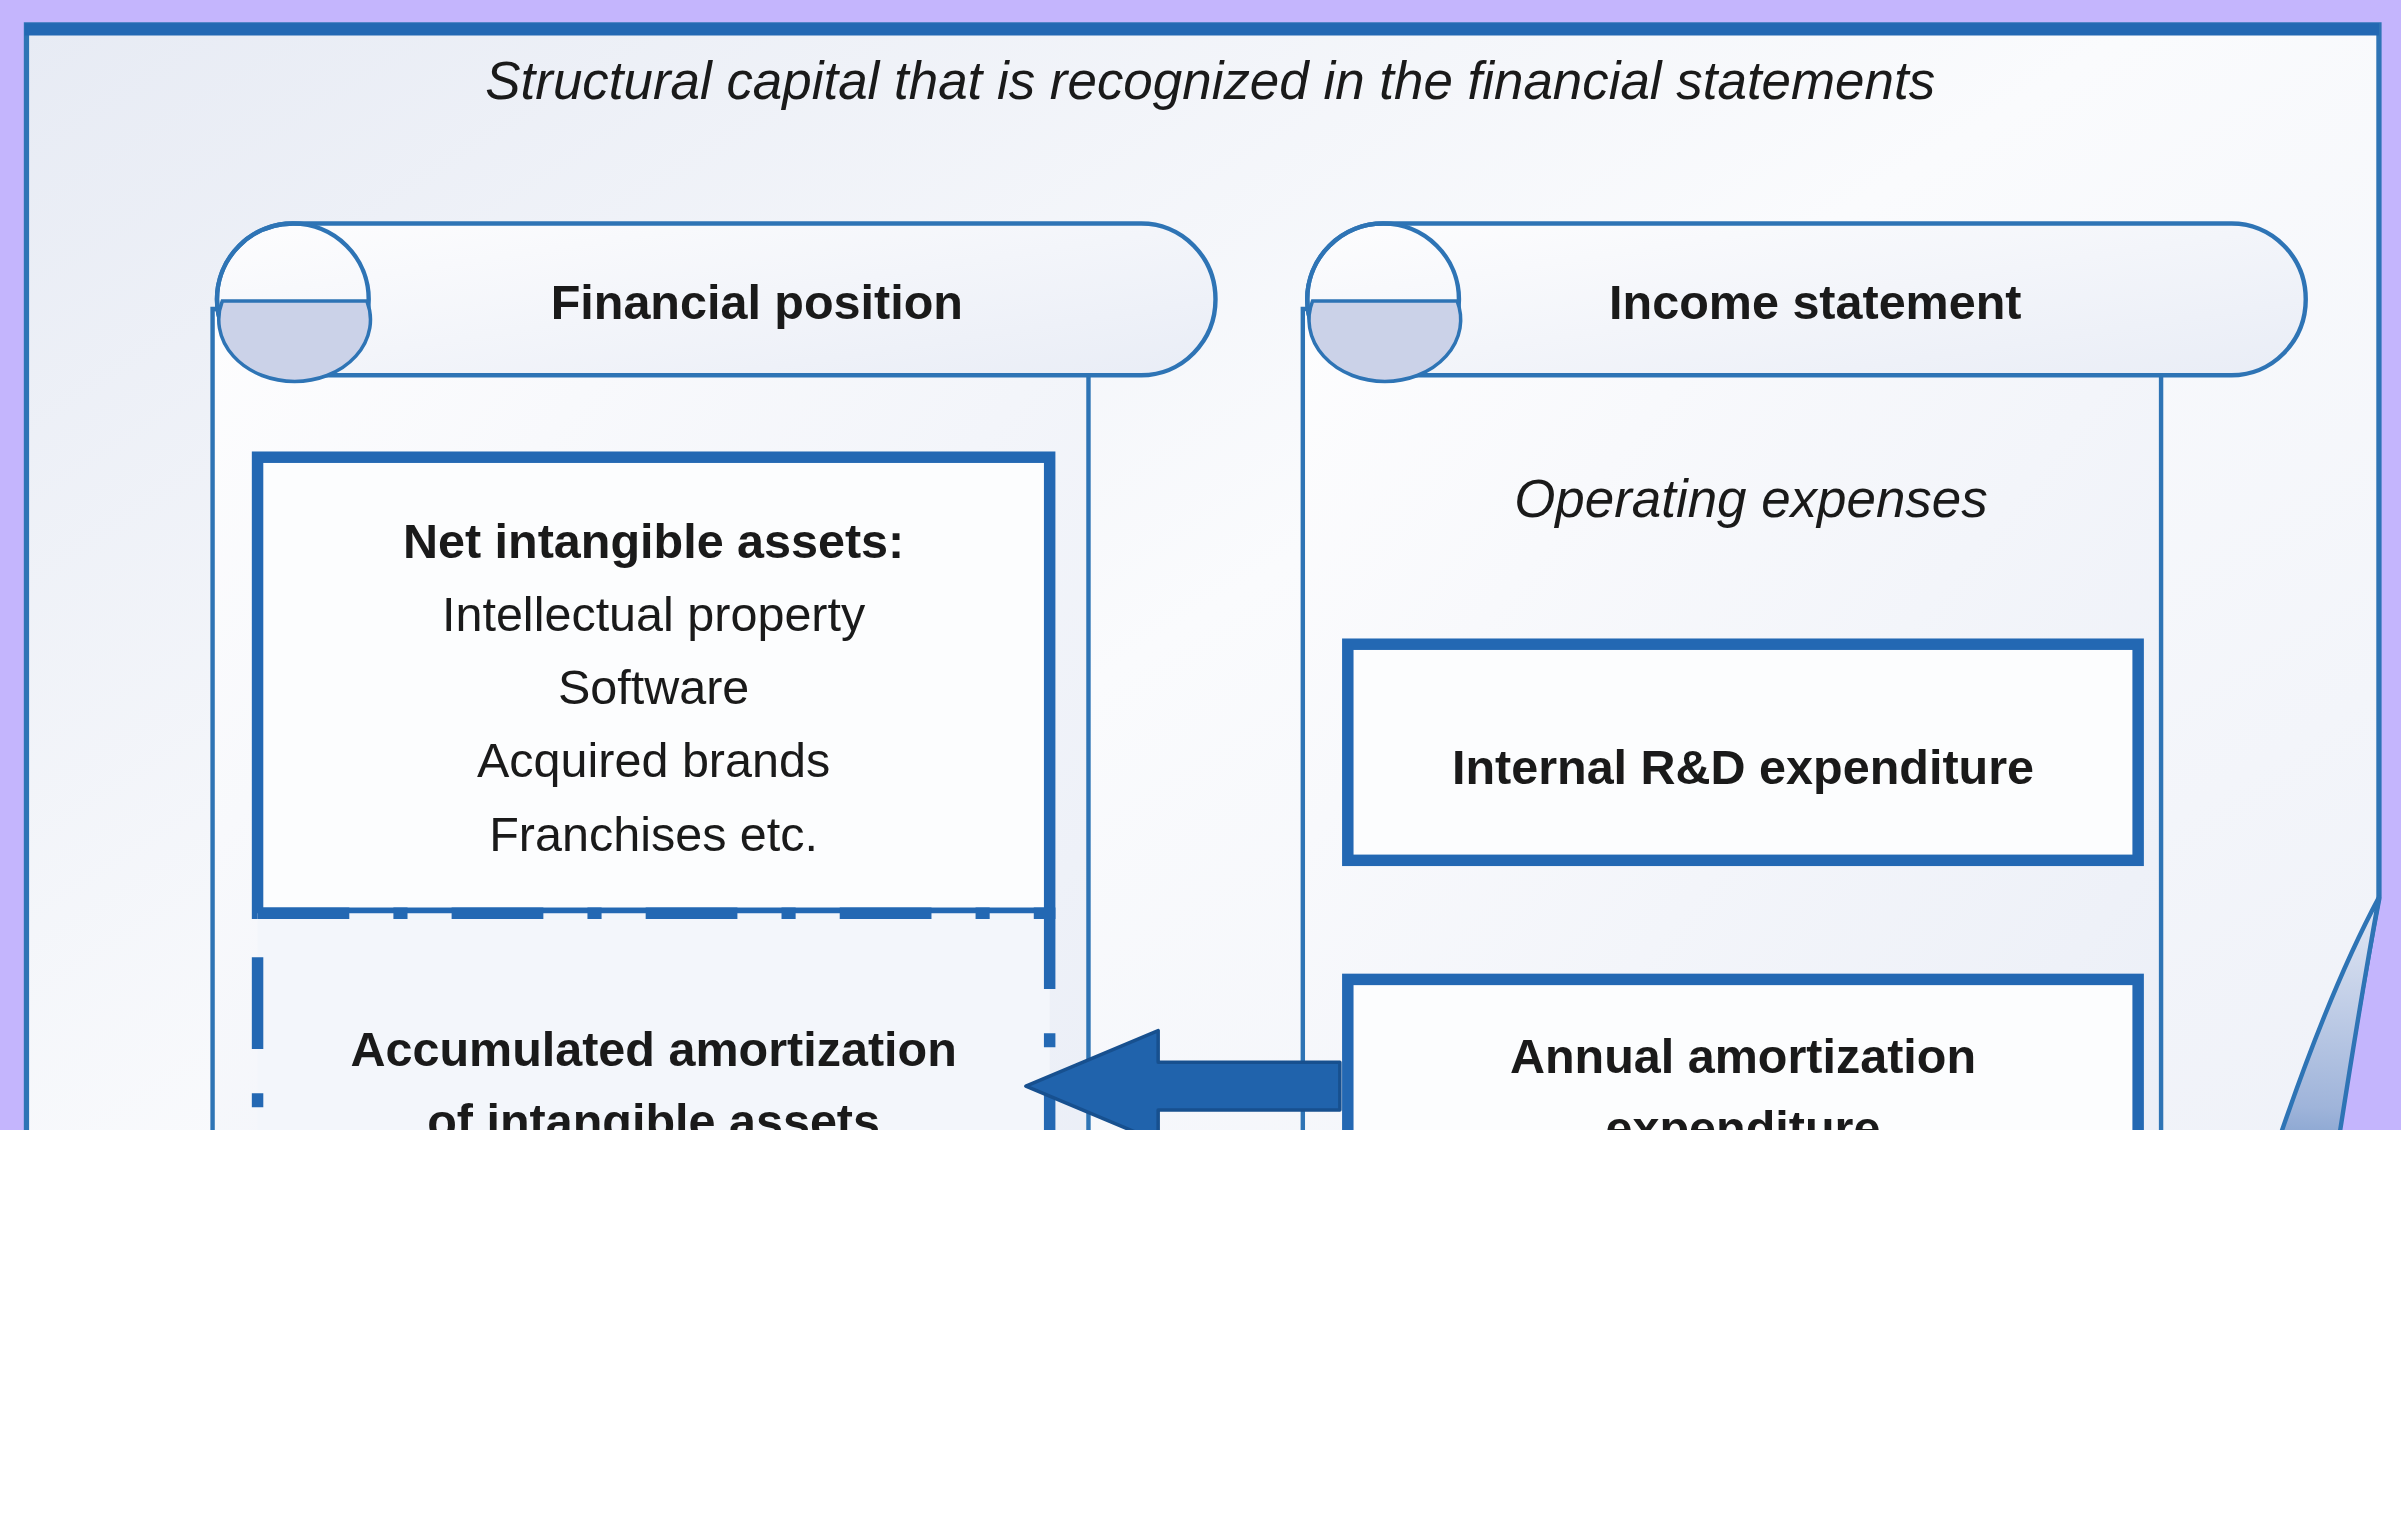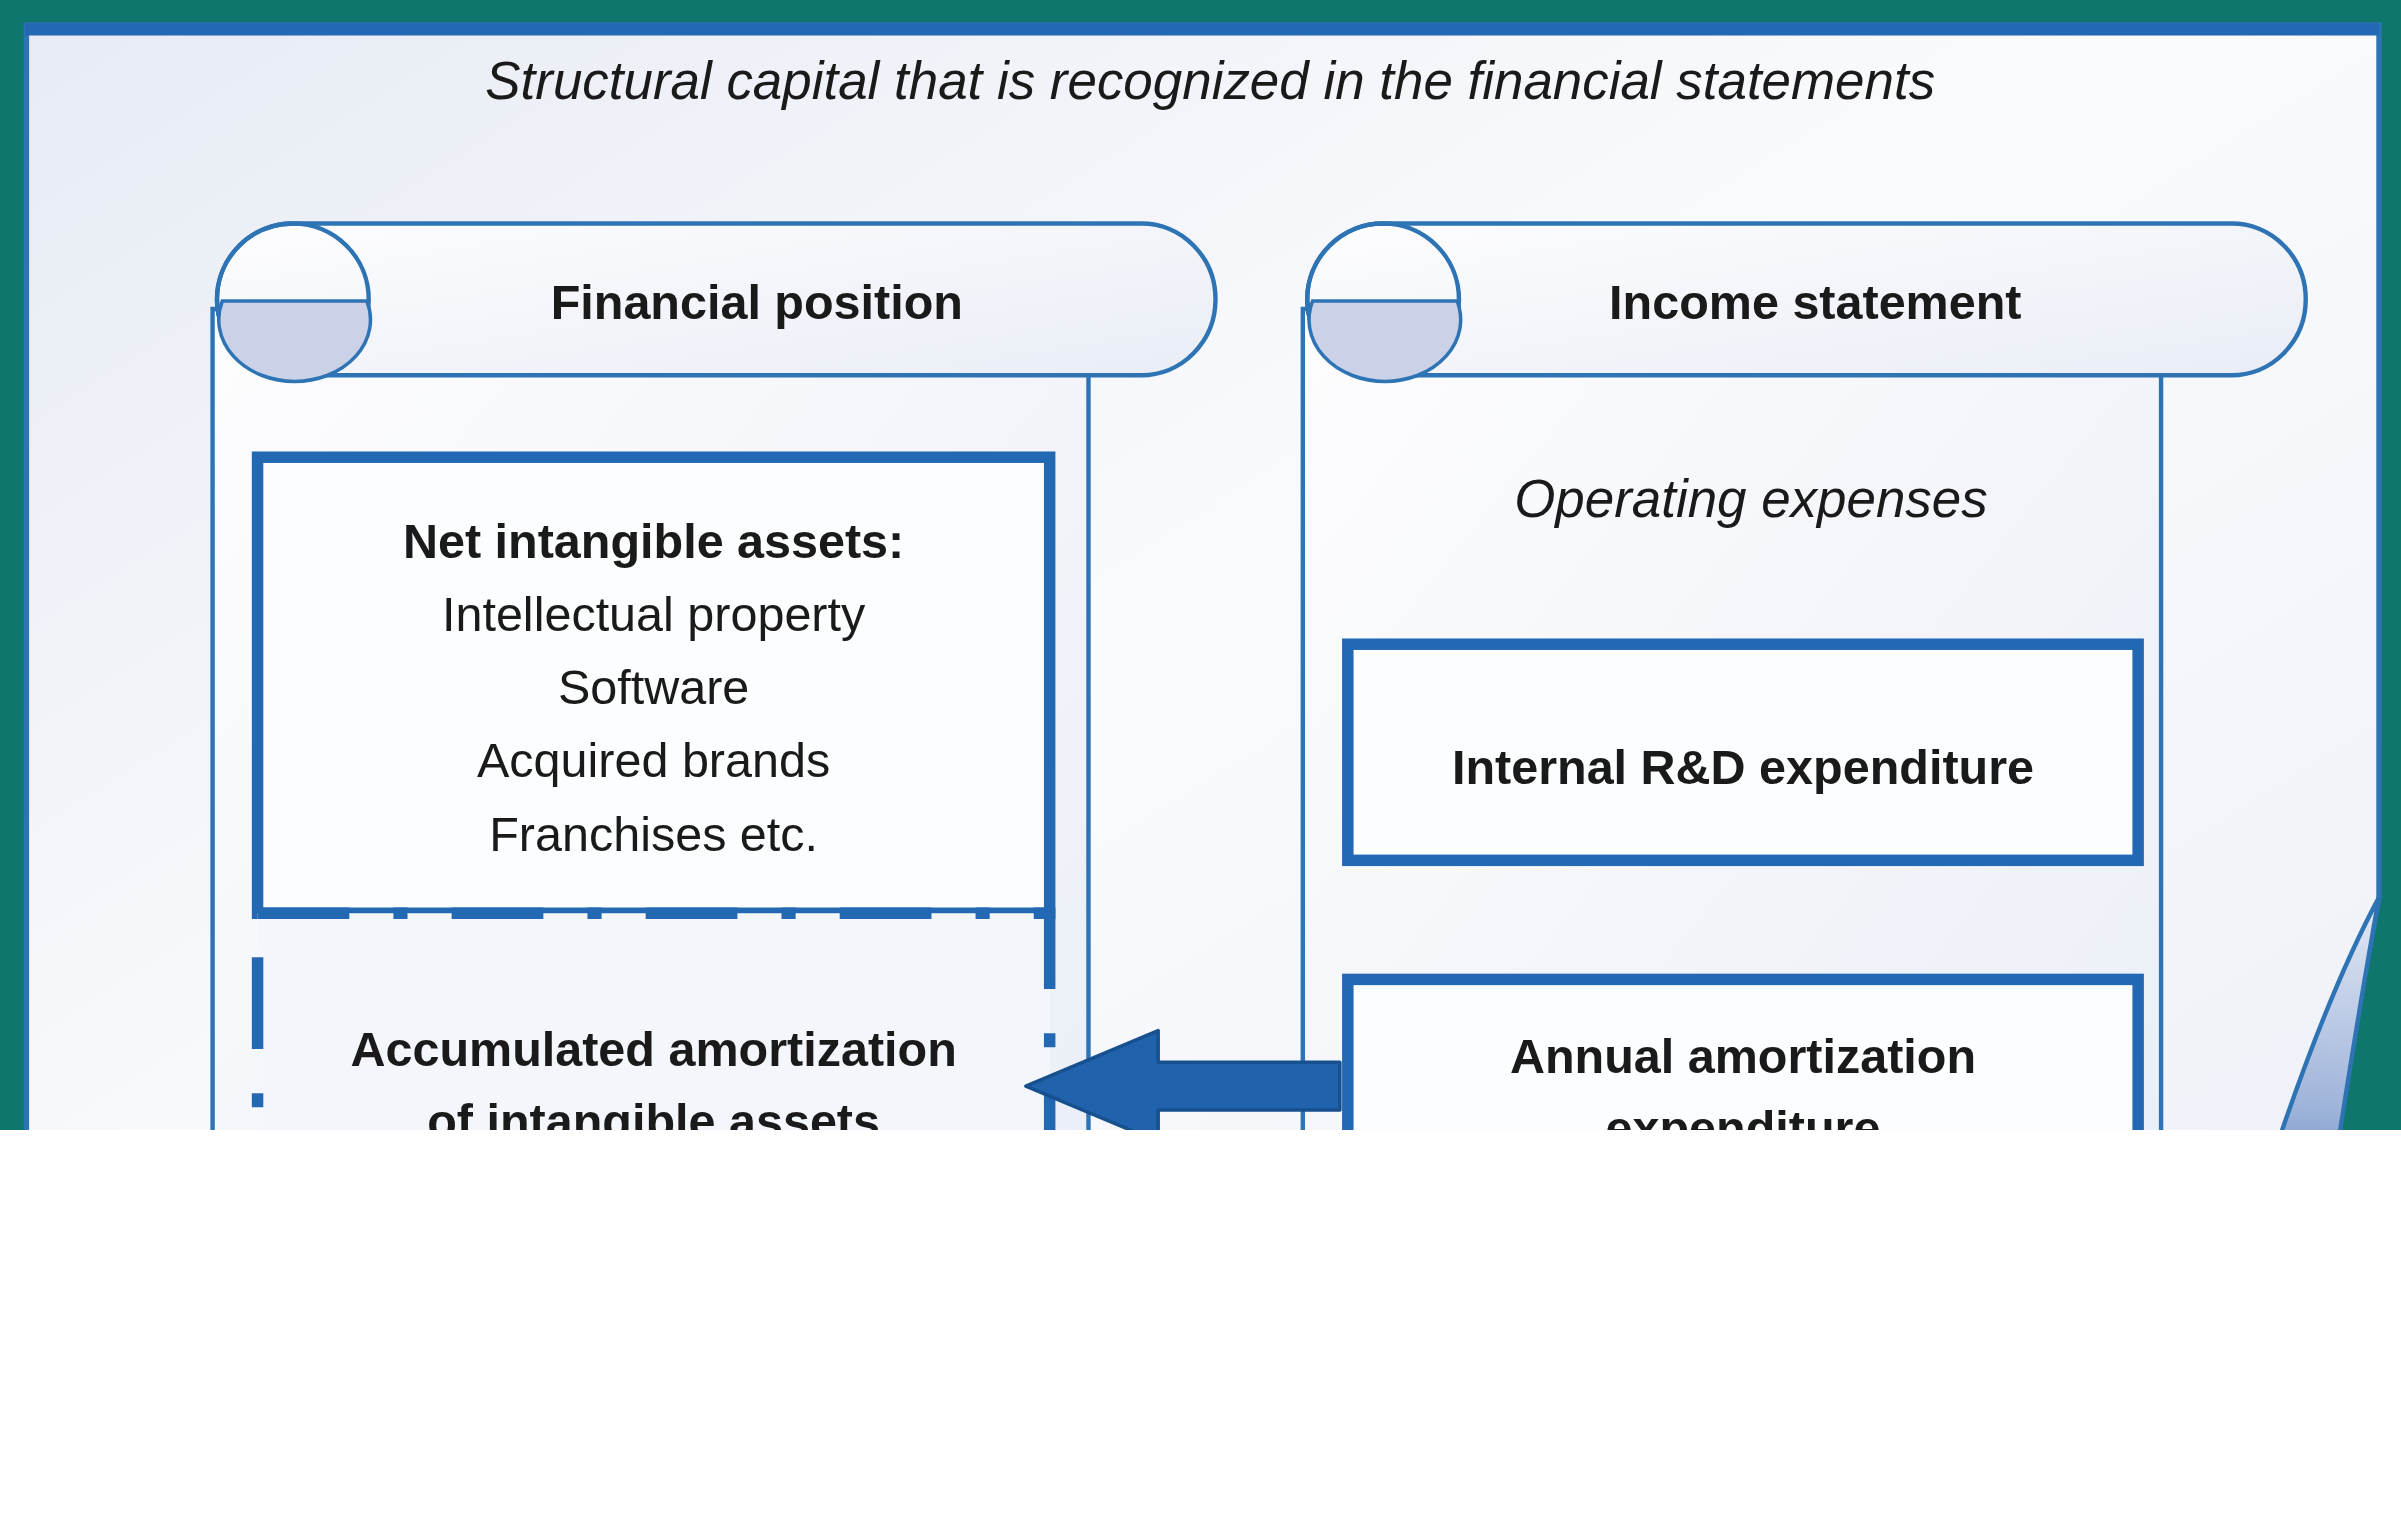--- a/index.html
+++ b/index.html
@@ -1,16 +1,16 @@
 <!DOCTYPE html>
 <html style="font-size:14px"><head>
 <meta charset="utf-8">
 <style>
   html,body{margin:0;padding:0;background:#ffffff;}
-  .stage{width:2401px;height:1130px;position:relative;background:#0f766e;}
+  .stage{width:2401px;height:1130px;position:relative;background:#c4b5fd;}
   svg{display:block;}
   text{font-family:"Liberation Sans",sans-serif;fill:#1a1a1a;}
   .title-text{font-style:italic;font-size:60px;}
   .banner-text{font-weight:bold;font-size:55px;}
   .box-head{font-weight:bold;font-size:55px;}
   .box-line{font-size:55px;}
   .sub-italic{font-style:italic;font-size:60px;}
   .mid{text-anchor:middle;}
 </style>
 </head>

